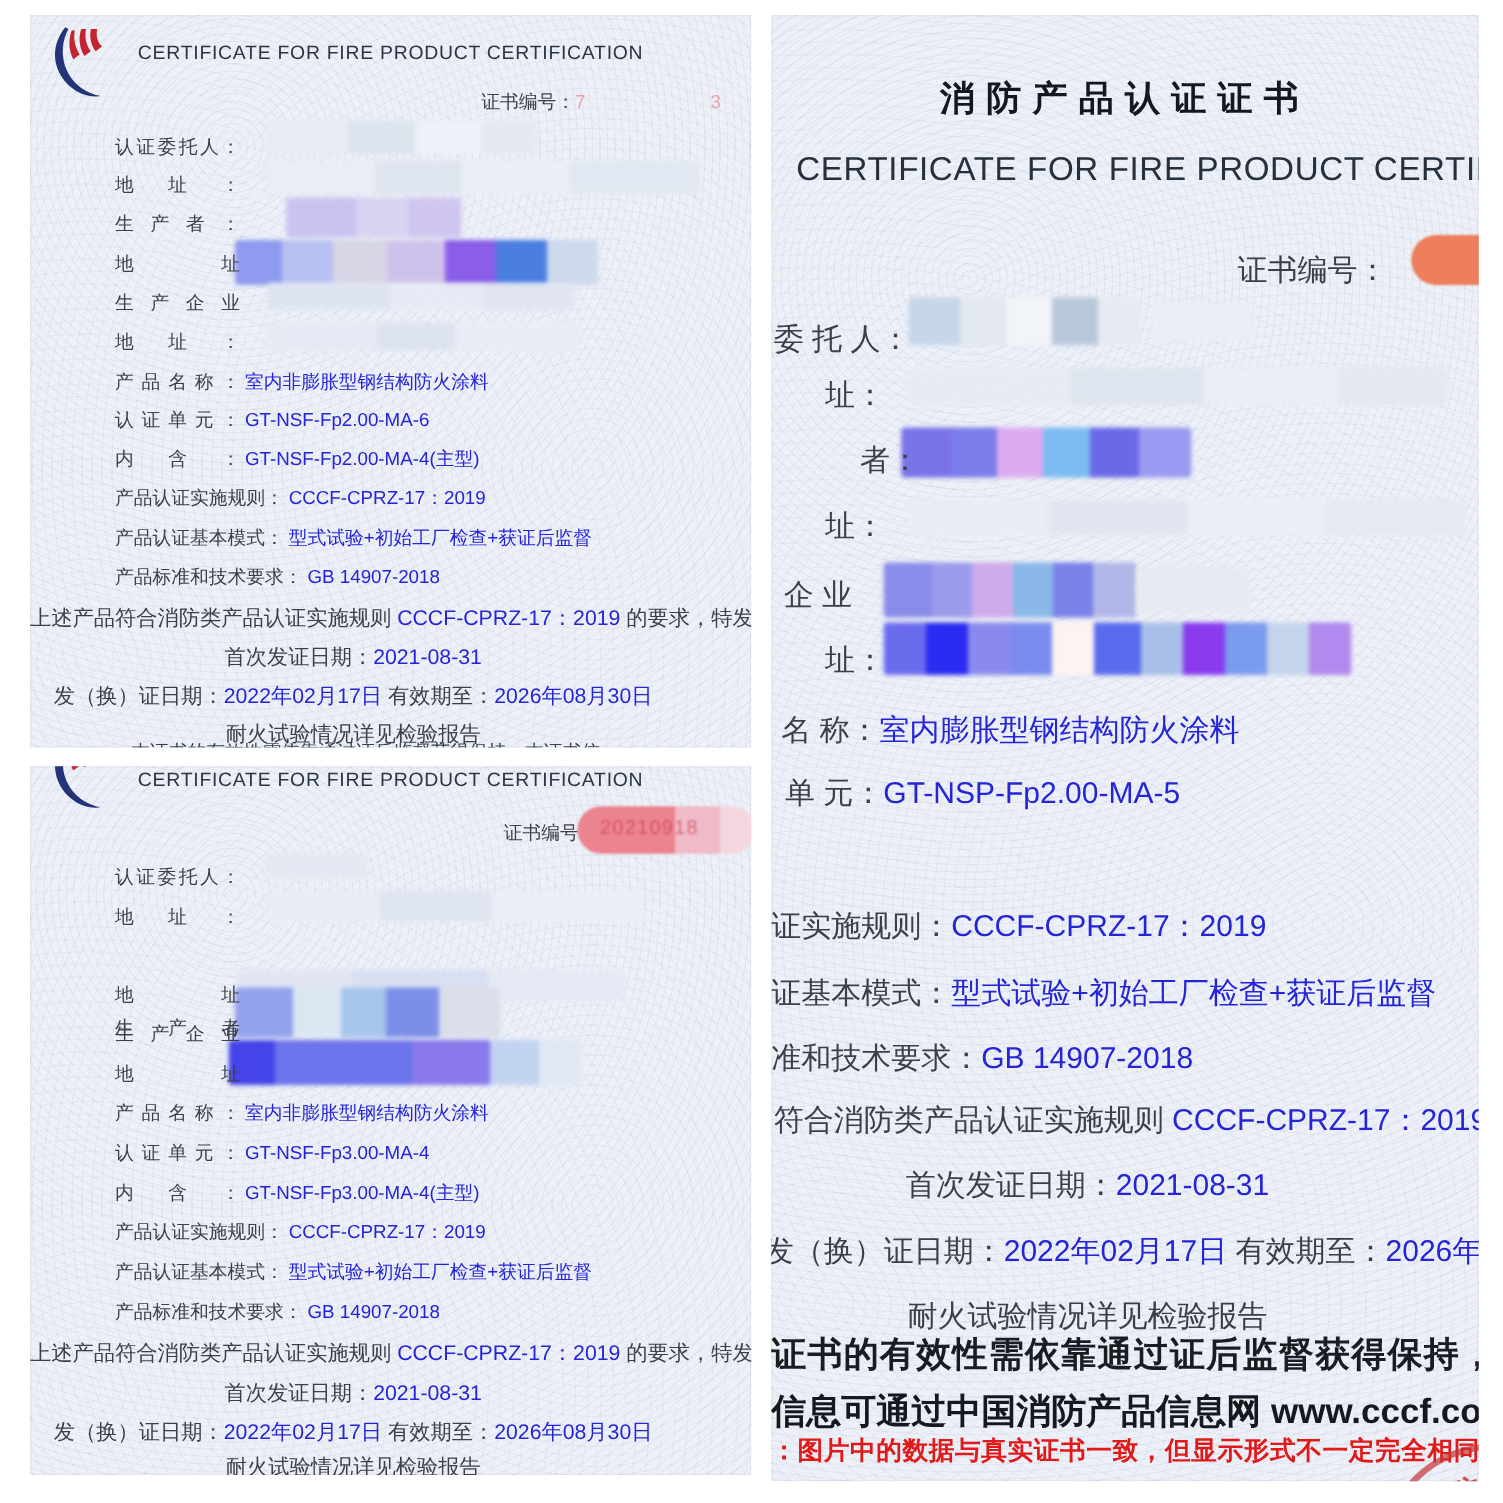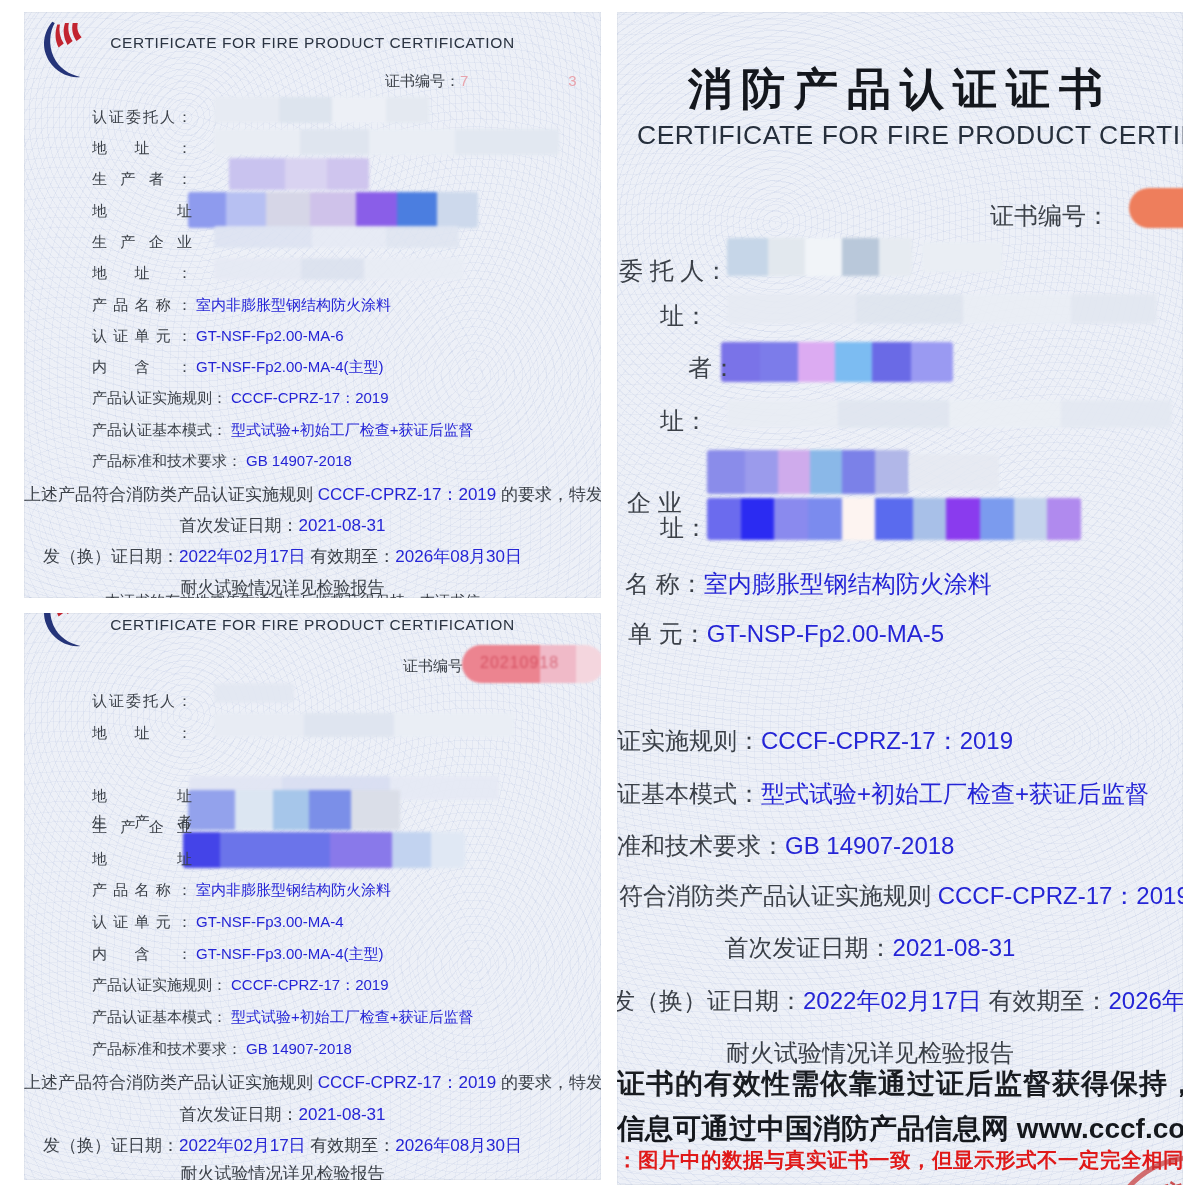--- a/index.html
+++ b/index.html
@@ -24,21 +24,21 @@
   .lbl{display:inline-block;min-width:100px;text-align:justify;text-align-last:justify;color:#3b4048;}
   .lbl.wide{min-width:0;text-align-last:auto;}
   .val{color:#2525d6;}
   .blk{color:#3b4048;}
   .p12-center{position:absolute;left:0;right:60px;text-align:center;font-size:17px;white-space:nowrap;color:#3b4048;}
   .rd{position:absolute;filter:blur(1.5px);border-radius:3px;}
   .pinkblob{position:absolute;border-radius:19px;filter:blur(1px);}
   .pinkblob span{position:absolute;left:18px;top:9px;font-size:16px;color:rgba(198,44,64,.55);letter-spacing:1px;}
   .cutline{position:absolute;left:0;right:40px;text-align:center;font-size:15px;color:#3b4048;white-space:nowrap;}
 
-  .p3-title{position:absolute;left:0;right:0;top:48px;text-align:center;font-size:44px;font-weight:700;
+  .p3-title{position:absolute;left:0;right:0;top:48px;text-align:center;font-size:28px;font-weight:700;
             letter-spacing:9px;color:#14171d;white-space:nowrap;}
   .p3-hdr{position:absolute;left:20px;top:108px;font-size:26.5px;color:#262f3c;font-weight:500;
           letter-spacing:.5px;white-space:nowrap;}
   .p3-certno{position:absolute;left:373px;top:188px;font-size:24px;color:#3b4048;white-space:nowrap;}
   .p3-flow{position:absolute;font-size:24px;white-space:nowrap;color:#3b4048;}
   .val3{color:#2525d6;}
   .p3-center{position:absolute;left:0;right:60px;text-align:center;font-size:24px;white-space:nowrap;color:#3b4048;}
   .keep3{font-size:28px;font-weight:700;color:#191c21;letter-spacing:1px;}
   .info3{font-size:28px;font-weight:600;color:#15181d;}
   .red3{font-size:20.5px;font-weight:700;color:#e01919;letter-spacing:.5px;}
@@ -145,21 +145,21 @@
     <div class="rd" style="left:104px;top:330px;width:232px;height:40px;background:linear-gradient(90deg,#7a73e8 0 17%,#7c7cea 0 33%,#dcabf2 0 49%,#7cbcf2 0 65%,#6a6ae6 0 82%,#9a9af2 0 100%);"></div>
     <div class="rd" style="left:110px;top:388px;width:445px;height:28px;background:linear-gradient(90deg,#e9edf4 0 25%,#e0e6f0 0 50%,#ebeff5 0 75%,#e4e9f2 0 100%);opacity:.9;"></div>
     <div class="rd" style="left:90px;top:438px;width:202px;height:44px;background:linear-gradient(90deg,#8a8cea 0 19%,#9b9bec 0 35%,#cfabec 0 51%,#8ab8e8 0 67%,#7b81e8 0 83%,#b1b7e8 0 100%);"></div>
     <div class="rd" style="left:292px;top:442px;width:90px;height:36px;background:#e6eaf2;opacity:.85;"></div>
     <div class="rd" style="left:90px;top:486px;width:374px;height:42px;background:linear-gradient(90deg,#6b6bee 0 9%,#2b2bf2 0 18%,#8a8aee 0 27%,#7b8bee 0 36%,#fdf4f1 0 45%,#5a6bee 0 55%,#a8c0e8 0 64%,#8a3bee 0 73%,#7b9bee 0 82%,#c4d4ec 0 91%,#b08aee 0 100%);"></div>
 
     <div class="p3-flow" style="left:2px;top:243px;">委 托 人：</div>
     <div class="p3-flow" style="left:43px;top:288px;">址：</div>
     <div class="p3-flow" style="left:71px;top:340px;">者：</div>
     <div class="p3-flow" style="left:43px;top:393px;">址：</div>
-    <div class="p3-flow" style="left:10px;top:448px;margin-top:27px;">企  业</div>
+    <div class="p3-flow" style="left:10px;top:448px;">企  业</div>
     <div class="p3-flow" style="left:43px;top:500px;">址：</div>
 
     <div class="p3-flow" style="left:8px;top:556px;"><span>名  称：</span><span class="val3">室内膨胀型钢结构防火涂料</span></div>
     <div class="p3-flow" style="left:11px;top:606px;"><span>单  元：</span><span class="val3">GT-NSP-Fp2.00-MA-5</span></div>
     <div class="p3-flow" style="left:0px;top:713px;"><span>证实施规则：</span><span class="val3">CCCF-CPRZ-17：2019</span></div>
     <div class="p3-flow" style="left:0px;top:766px;"><span>证基本模式：</span><span class="val3">型式试验+初始工厂检查+获证后监督</span></div>
     <div class="p3-flow" style="left:0px;top:818px;"><span>准和技术要求：</span><span class="val3">GB 14907-2018</span></div>
 
     <div class="p3-flow" style="left:2px;top:868px;"><span>符合消防类产品认证实施规则 </span><span class="val3">CCCF-CPRZ-17：2019</span></div>
     <div class="p3-center" style="top:920px;"><span>首次发证日期：</span><span class="val3">2021-08-31</span></div>

